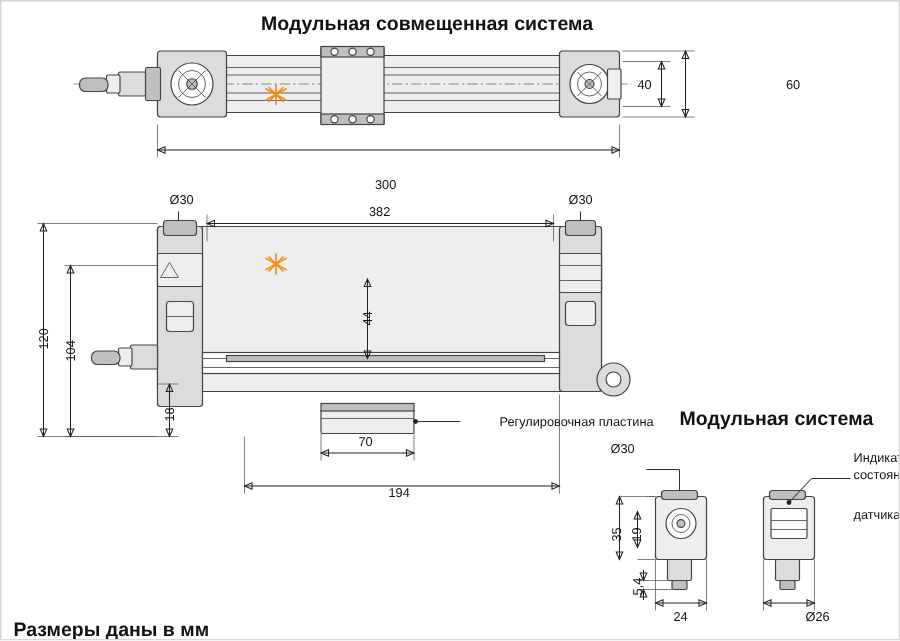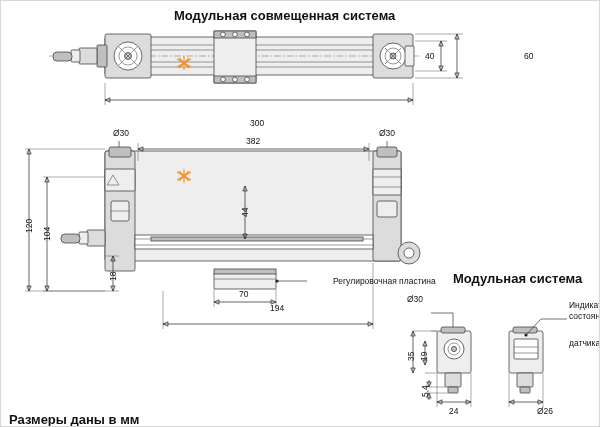--- a/index.html
+++ b/index.html
@@ -281,21 +281,21 @@
 
   <div class="lbl" style="left:112px; top:128px;">Ø30</div>
   <div class="lbl" style="left:245px; top:136px;">382</div>
   <div class="lbl" style="left:378px; top:128px;">Ø30</div>
 
   <div class="lbl rot" style="left:24px; top:232px;">120</div>
   <div class="lbl rot" style="left:42px; top:240px;">104</div>
   <div class="lbl rot" style="left:240px; top:216px;">44</div>
   <div class="lbl rot" style="left:108px; top:280px;">18</div>
   <div class="lbl" style="left:238px; top:289px;">70</div>
-  <div class="lbl" style="left:258px; top:303px;margin-left:11px;">194</div>
+  <div class="lbl" style="left:258px; top:323px;">194</div>
 
   <div class="lbl" style="left:302px; top:276px;margin-left:30px;">Регулировочная пластина</div>
 
   <div class="lbl" style="left:406px; top:294px;">Ø30</div>
   <div class="lbl rot" style="left:406px; top:360px;">35</div>
   <div class="lbl rot" style="left:419px; top:360px;">19</div>
   <div class="lbl rot" style="left:420px; top:396px;">5,4</div>
   <div class="lbl" style="left:448px; top:406px;">24</div>
   <div class="lbl" style="left:536px; top:406px;">Ø26</div>
 

